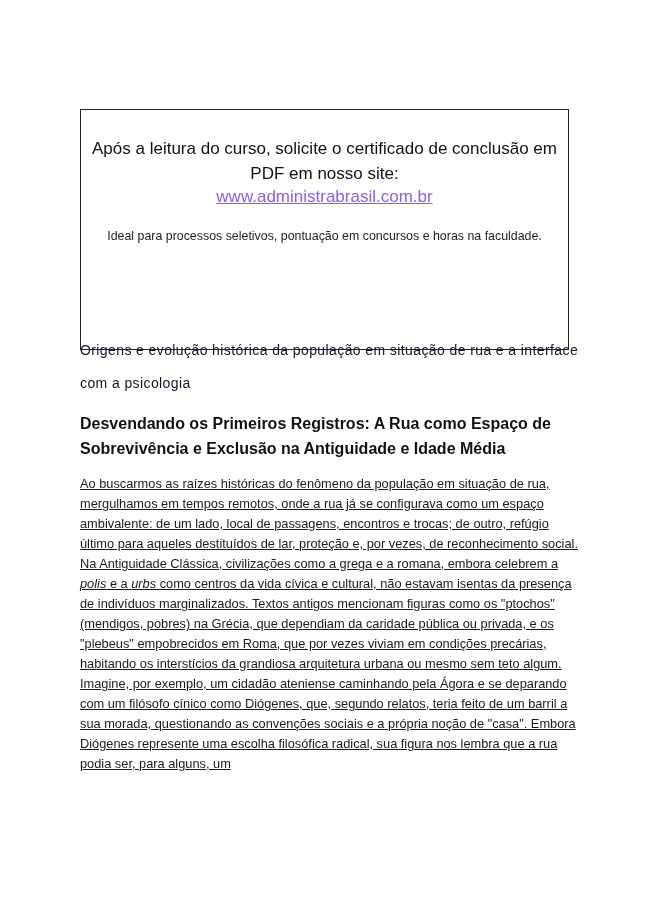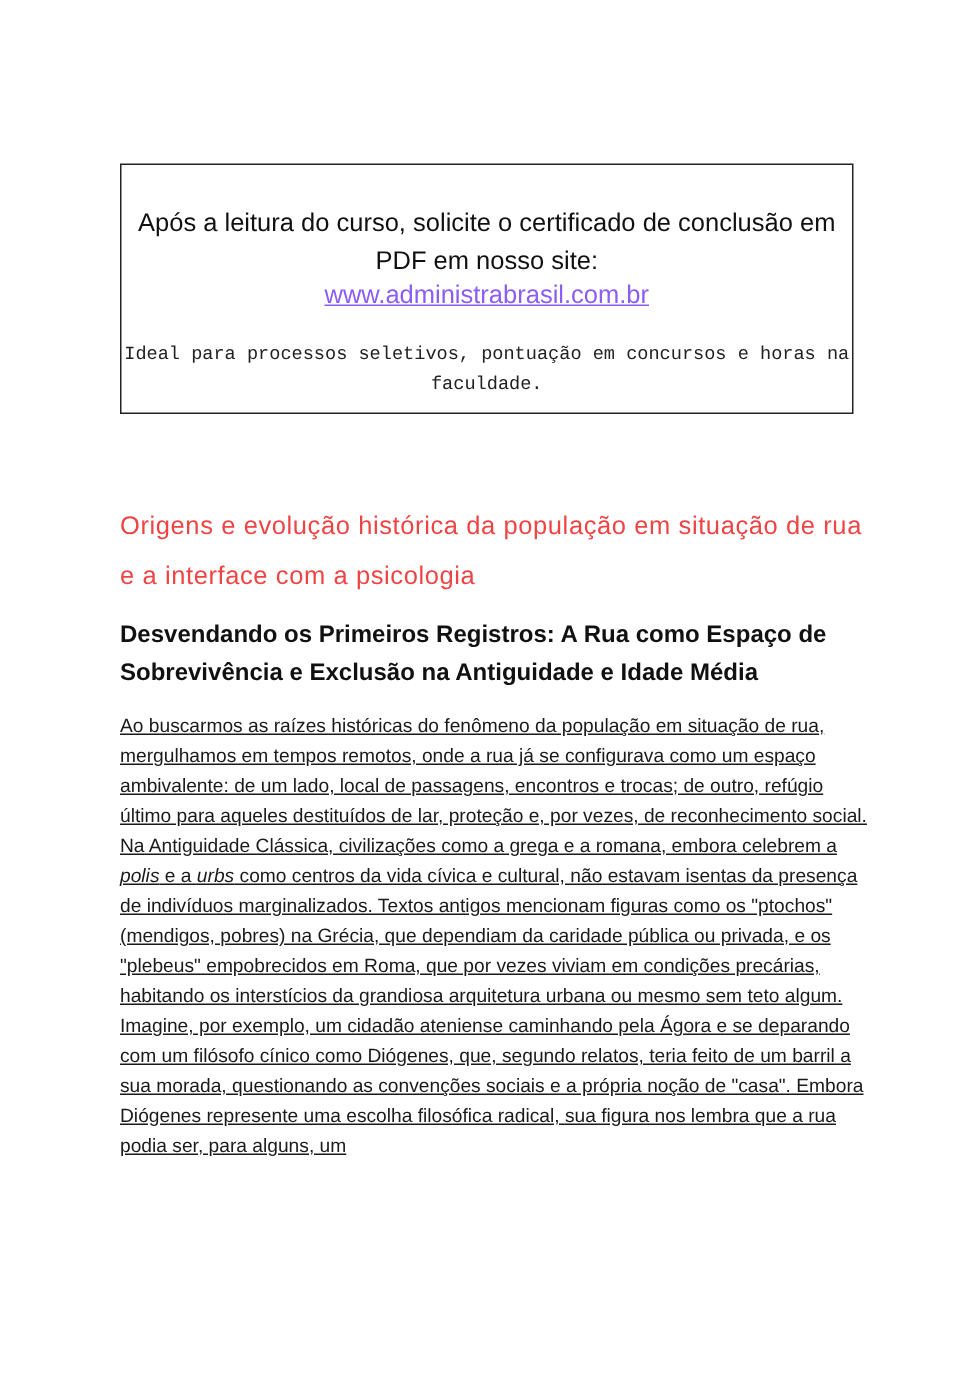--- a/index.html
+++ b/index.html
@@ -1,25 +1,25 @@
 <!DOCTYPE html>
 <html><head>
   <meta charset="utf-8">
   <style>
     html, body { margin: 0; padding: 0; background: #ffffff; }
     body { width: 650px; height: 918px; position: relative; overflow: hidden; font-family: "Liberation Sans", sans-serif; color: #111; }
     .box {
-      position: absolute; left: 80px; top: 109px; width: 489px; height: 167px;
+      position: absolute; left: 80px; top: 109px; width: 489px; height: 241px;
       border: 1.5px solid #222; box-sizing: border-box; text-align: center;
     }
     .box-title { margin-top: 26px; font-size: 17px; line-height: 25px; color: #111; }
     .box-link { display: inline-block; font-size: 17px; line-height: 22px; color: #8b5cf6; text-decoration: underline; }
-    .box-note { margin-top: 18px; font-size: 12.4px; line-height: 20px; color: #222; font-family: Liberation Mono, monospace; }
+    .box-note { margin-top: 18px; font-size: 12.4px; line-height: 20px; color: #222; }
     .box-note b { font-weight: bold; color: #111; }
-    .h1 { position: absolute; left: 80px; top: 334px; width: 500px; font-size: 17px; line-height: 33px; letter-spacing: 0.4px; color: #ef4444; }
+    .h1 { position: absolute; left: 80px; top: 334px; width: 500px; font-size: 14px; line-height: 33px; letter-spacing: 0.4px; color: #0f172a; }
     .h2 { position: absolute; left: 80px; top: 411px; width: 500px; font-size: 16px; font-weight: bold; line-height: 25px; color: #111; }
     .body { position: absolute; left: 80px; top: 474px; width: 500px; font-size: 12.8px; line-height: 20px; color: #1a1a1a; text-decoration: underline; }
     .body p { margin: 0; }
     .body em { font-style: italic; }
   </style>
 </head>
 <body>
 
 <div class="box">
   <div class="box-title">Após a leitura do curso, solicite o certificado de conclusão em PDF em nosso site:</div>

